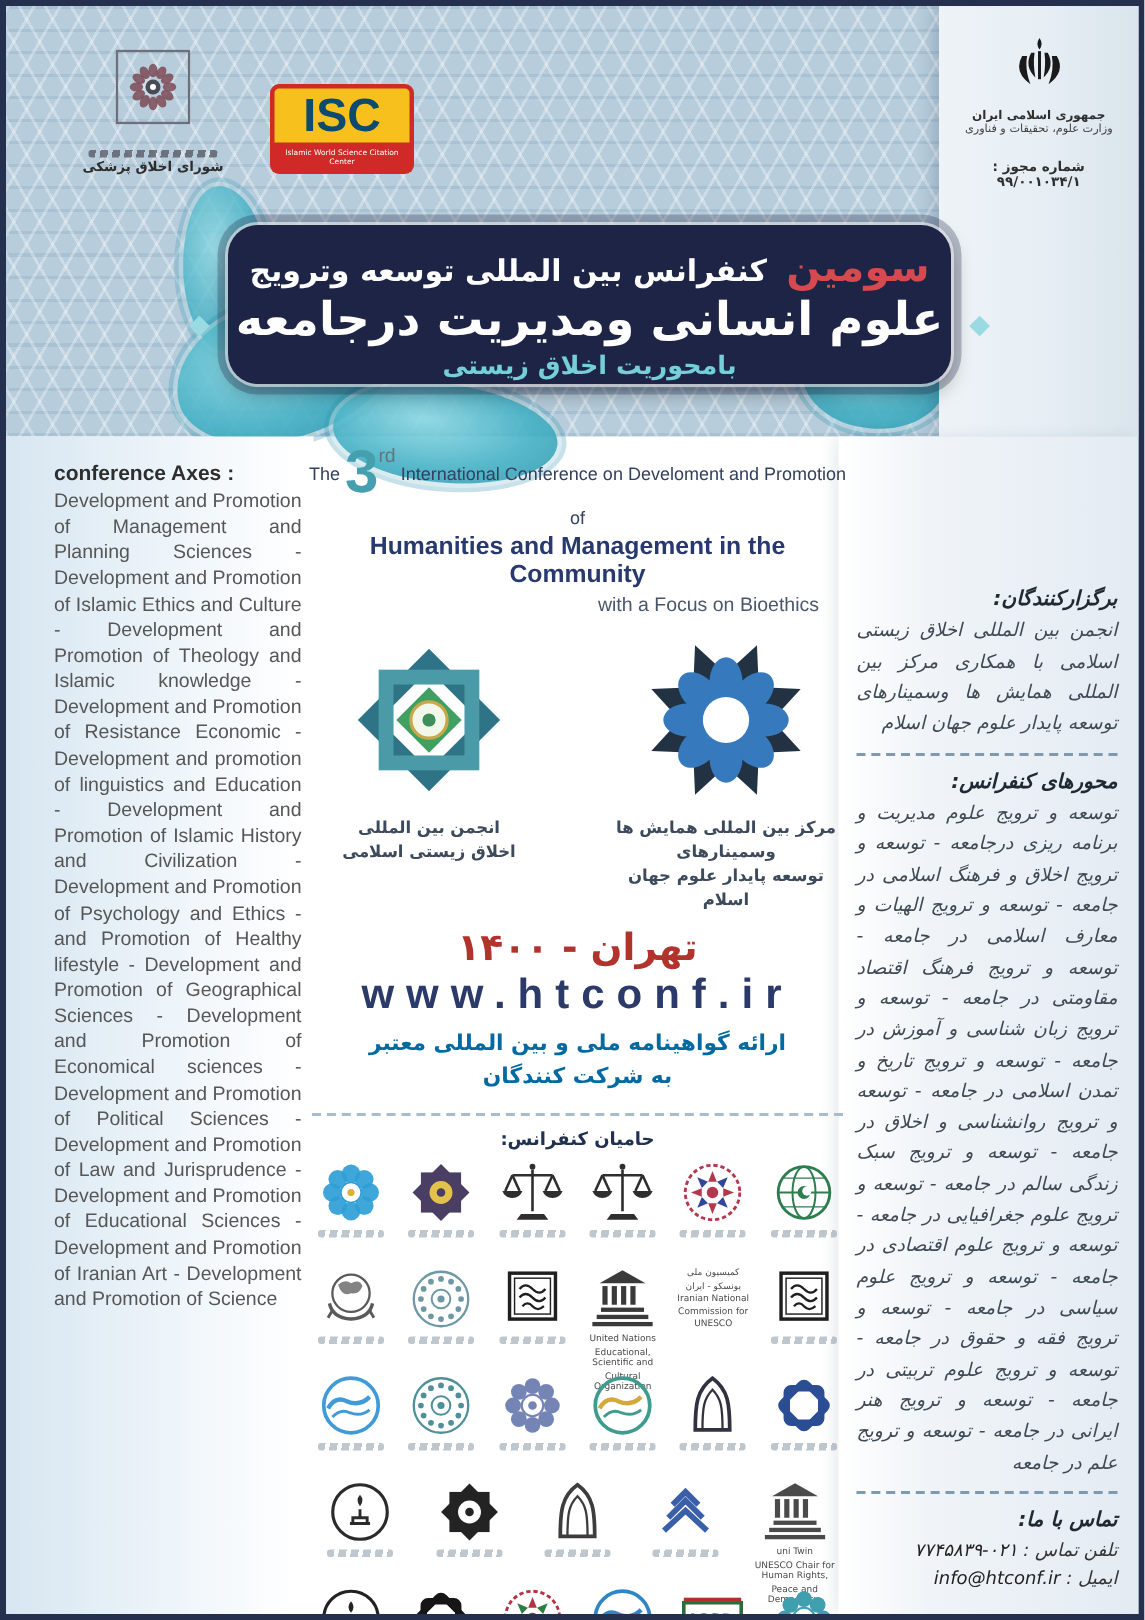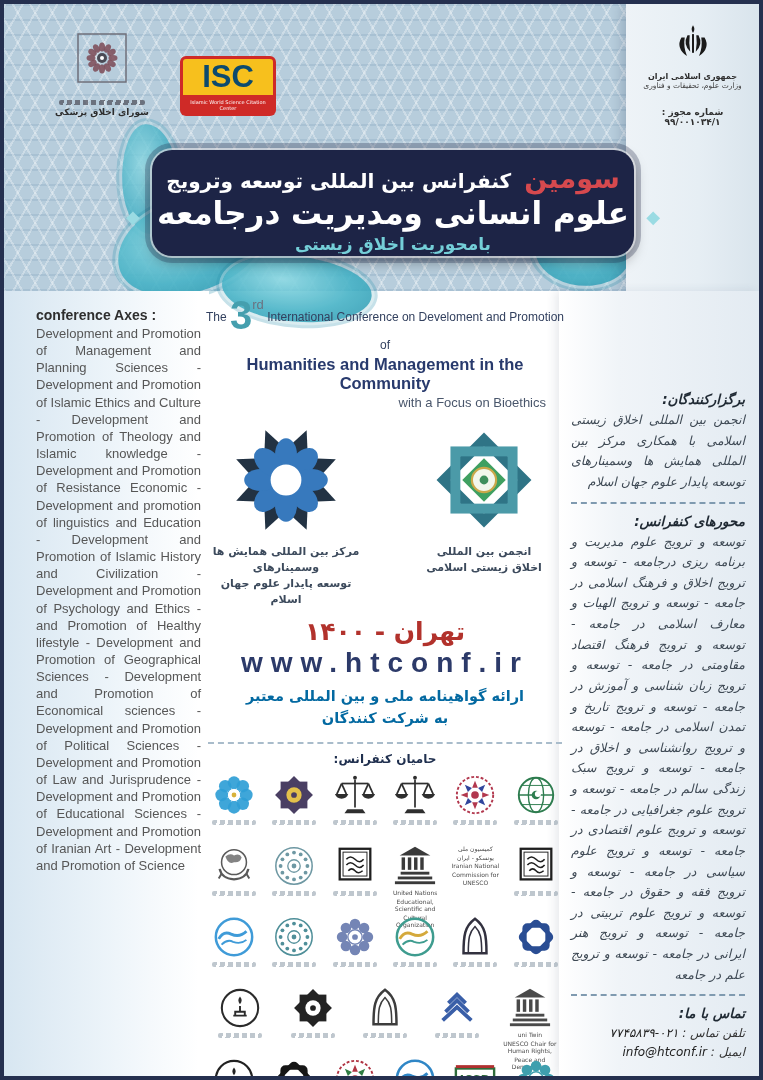--- a/index.html
+++ b/index.html
@@ -182,20 +182,33 @@
     <div class="t1">
       <span>The</span>
       <span class="n3">3</span><span class="rd">rd</span>
       <span>International Conference on Develoment and Promotion of</span>
     </div>
     <div class="t2">Humanities and Management in the Community</div>
     <div class="t3">with a Focus on Bioethics</div>
 
     <div class="org-logos">
       <div class="org">
+        <div id="org-left-glyph"><svg viewBox="0 0 100 100">
+              <rect x="24" y="24" width="52" height="52" fill="none" stroke="#2f7486" stroke-width="9" transform="rotate(45 50 50)"></rect>
+              <rect x="24" y="24" width="52" height="52" fill="none" stroke="#4b9aa8" stroke-width="9"></rect>
+              <rect x="36" y="36" width="28" height="28" transform="rotate(45 50 50)" fill="#3fa061"></rect>
+              <circle cx="50" cy="50" r="11" fill="#f2f7ec" stroke="#caa84a" stroke-width="2"></circle>
+              <circle cx="50" cy="50" r="4" fill="#3f8f5c"></circle>
+            </svg></div>
+        <div class="org-cap">
+          <div>انجمن بین المللی</div>
+          <div>اخلاق زیستی اسلامی</div>
+        </div>
+      </div>
+      <div class="org">
         <div id="org-right-glyph"><svg viewBox="0 0 100 100">
               <polygon points="50,1 36,31 64,31" fill="#223243" transform="rotate(22.5 50 50)"></polygon>
               <polygon points="50,1 36,31 64,31" fill="#223243" transform="rotate(67.5 50 50)"></polygon>
               <polygon points="50,1 36,31 64,31" fill="#223243" transform="rotate(112.5 50 50)"></polygon>
               <polygon points="50,1 36,31 64,31" fill="#223243" transform="rotate(157.5 50 50)"></polygon>
               <polygon points="50,1 36,31 64,31" fill="#223243" transform="rotate(202.5 50 50)"></polygon>
               <polygon points="50,1 36,31 64,31" fill="#223243" transform="rotate(247.5 50 50)"></polygon>
               <polygon points="50,1 36,31 64,31" fill="#223243" transform="rotate(292.5 50 50)"></polygon>
               <polygon points="50,1 36,31 64,31" fill="#223243" transform="rotate(337.5 50 50)"></polygon>
               <ellipse cx="50" cy="27" rx="10" ry="15" fill="#3779bd" transform="rotate(0 50 50)"></ellipse>
@@ -206,33 +219,20 @@
               <ellipse cx="50" cy="27" rx="10" ry="15" fill="#3779bd" transform="rotate(225 50 50)"></ellipse>
               <ellipse cx="50" cy="27" rx="10" ry="15" fill="#3779bd" transform="rotate(270 50 50)"></ellipse>
               <ellipse cx="50" cy="27" rx="10" ry="15" fill="#3779bd" transform="rotate(315 50 50)"></ellipse>
               <circle cx="50" cy="50" r="14" fill="#fff"></circle>
             </svg></div>
         <div class="org-cap">
           <div>مرکز بین المللی همایش ها وسمینارهای</div>
           <div>توسعه پایدار علوم جهان اسلام</div>
         </div>
       </div>
-      <div class="org">
-        <div id="org-left-glyph"><svg viewBox="0 0 100 100">
-              <rect x="24" y="24" width="52" height="52" fill="none" stroke="#2f7486" stroke-width="9" transform="rotate(45 50 50)"></rect>
-              <rect x="24" y="24" width="52" height="52" fill="none" stroke="#4b9aa8" stroke-width="9"></rect>
-              <rect x="36" y="36" width="28" height="28" transform="rotate(45 50 50)" fill="#3fa061"></rect>
-              <circle cx="50" cy="50" r="11" fill="#f2f7ec" stroke="#caa84a" stroke-width="2"></circle>
-              <circle cx="50" cy="50" r="4" fill="#3f8f5c"></circle>
-            </svg></div>
-        <div class="org-cap">
-          <div>انجمن بین المللی</div>
-          <div>اخلاق زیستی اسلامی</div>
-        </div>
-      </div>
     </div>
 
     <div class="city">تهران - ۱۴۰۰</div>
     <div class="site">www.htconf.ir</div>
     <div class="cert">ارائه گواهینامه ملی و بین المللی معتبر به شرکت کنندگان</div>
     <div class="center-divider"></div>
     <div class="sponsors-head">حامیان کنفرانس:</div>
     <div id="sponsors">
         <div class="sponsor-row">
           <div class="sponsor-cell">

